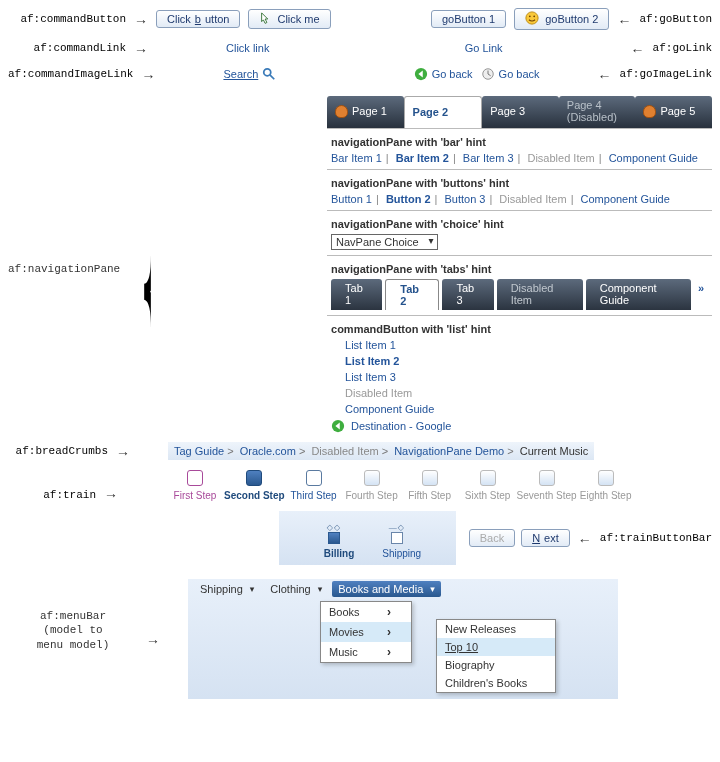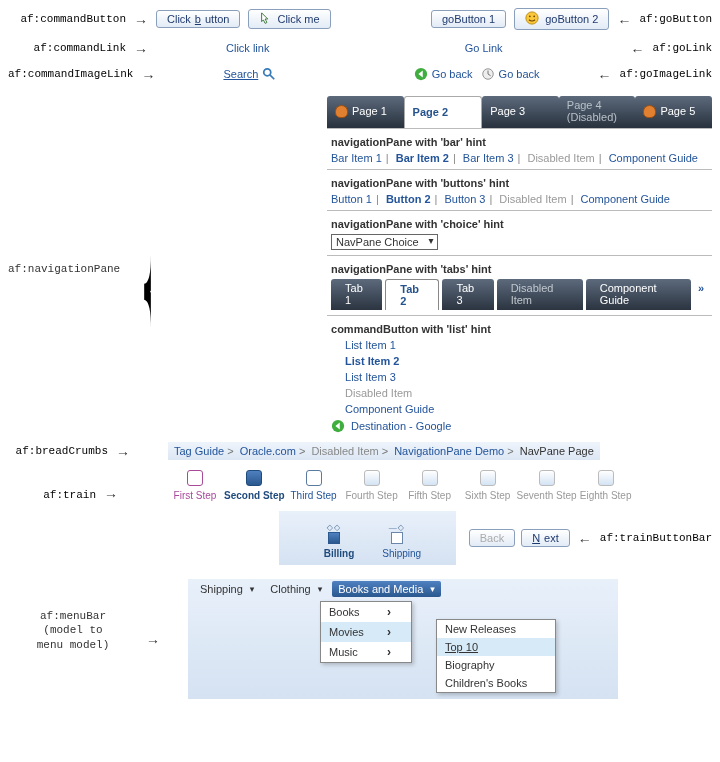--- a/index.html
+++ b/index.html
@@ -302,21 +302,21 @@
 
 <div class="row" style="">
   <span class="label-left" style="min-width:100px">af:breadCrumbs</span>
   <span class="arrow-r"></span>
   <span style="width:30px"></span>
   <span class="bc">
     <a>Tag Guide</a><span class="gt">&gt;</span>
     <a>Oracle.com</a><span class="gt">&gt;</span>
     <span class="dis">Disabled Item</span><span class="gt">&gt;</span>
     <a>NavigationPane Demo</a><span class="gt">&gt;</span>
-    <span class="cur">NavPane Page</span>
+    <span class="cur">Current Music</span>
   </span>
 </div>
 
 <div class="row" style="margin-top:10px; align-items:flex-end;">
   <span class="label-left" style="min-width:88px">af:train</span>
   <span class="arrow-r"></span>
   <div class="train" style="margin-left:40px">
     <div class="tstep done">
         <div class="tbox"></div>
         <div class="lbl">First Step</div>

